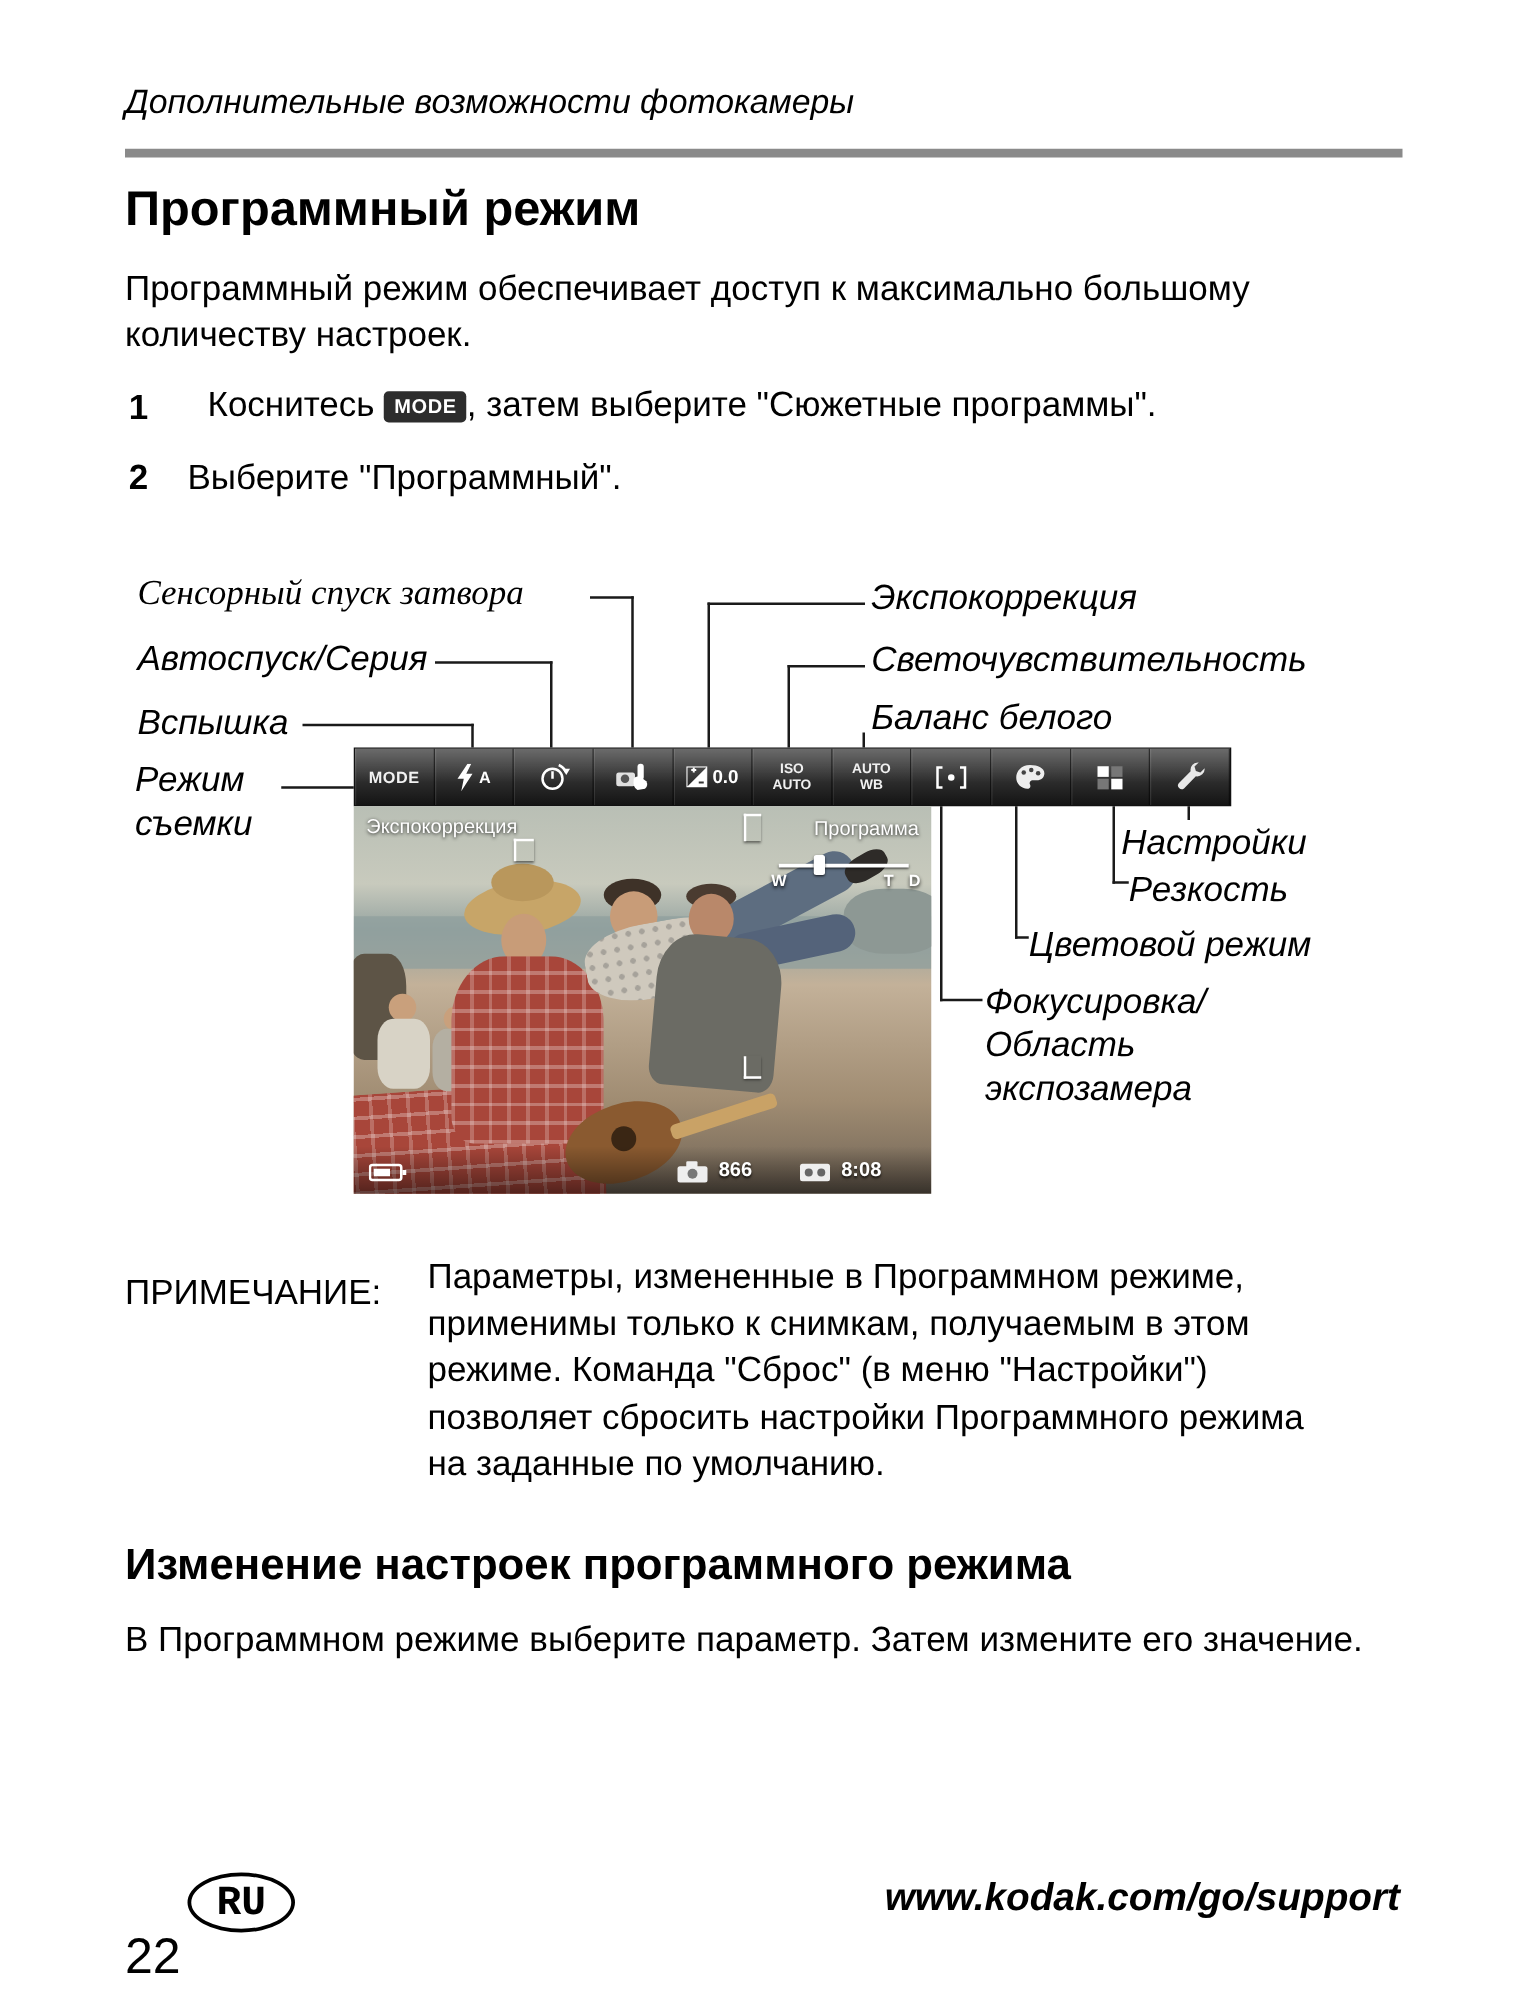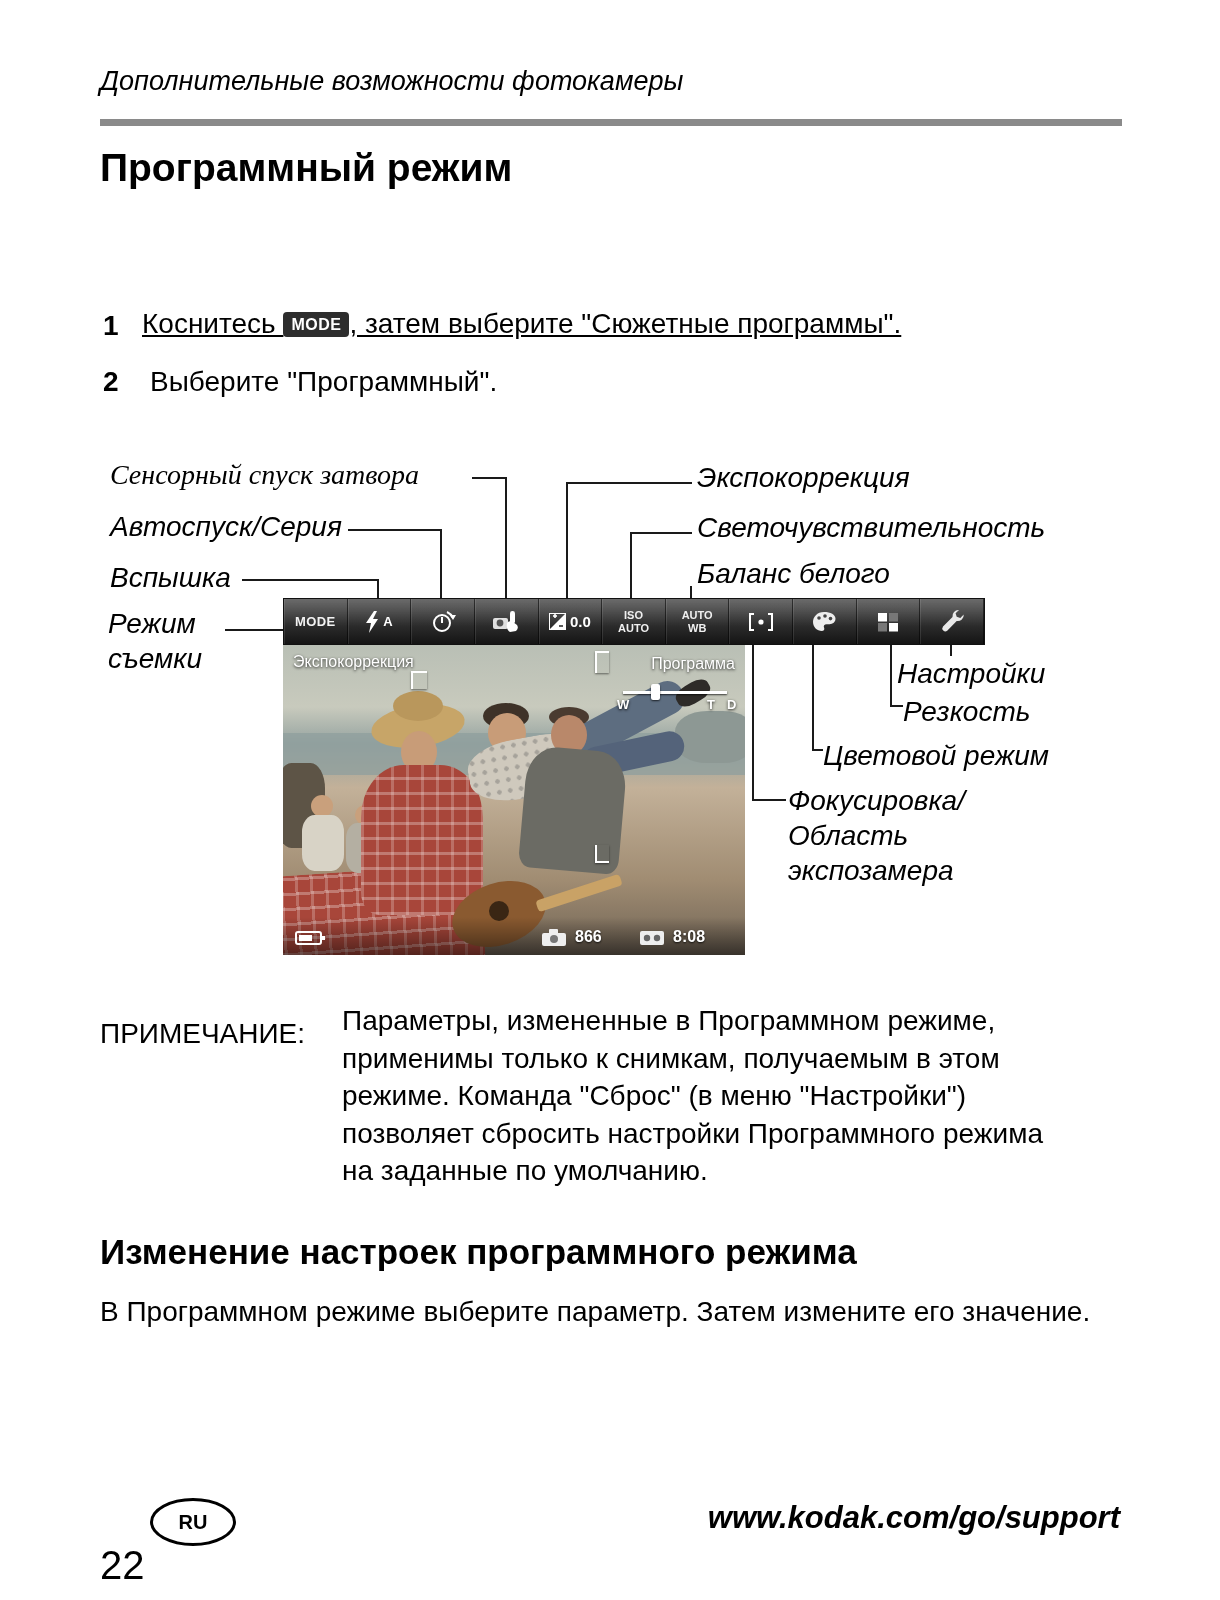--- a/index.html
+++ b/index.html
@@ -70,36 +70,37 @@
   .note-label { left:100px; top:1002px; font-size:28px;margin-top:16px; }
   .note-body { left:342px; top:1002px; width:728px; font-size:28px; line-height:1.34; }
   .h2 { left:100px; top:1232px; font-size:35px; font-weight:bold; }
   .body2 { left:100px; top:1296px; font-size:28px; width:1010px; }
 
   .page-num { left:100px; top:1505px; font-size:40px;margin-top:38px; }
   .ru-oval {
     left:150px; top:1498px; width:86px; height:48px;
     border:3.5px solid #000; border-radius:50%;
     display:flex; align-items:center; justify-content:center;
-    font-family:Liberation Sans, sans-serif; font-weight:bold; font-size:20px;
+    font-family:Liberation Mono, monospace; font-weight:bold; font-size:33px;
   }
   .support-url { right:100px; top:1500px; font-size:31px; font-weight:bold; font-style:italic; }
 </style>
 </head>
 <body>
 
 <div class="page">
 
   <div class="abs breadcrumb">Дополнительные возможности фотокамеры</div>
   <div class="abs rule"></div>
 
   <div class="abs h1">Программный режим</div>
+  <div class="abs intro">Программный режим обеспечивает доступ к максимально большому количеству настроек.</div>
 
   <div class="abs step-num" style="left:103px; top:310px;">1</div>
-  <div class="abs step-text" style="left:142px; top:308px;text-decoration:underline;">
+  <div class="abs step-text" style="left:166px; top:308px;">
     <span>Коснитесь </span><span class="badge-mode">MODE</span><span>, затем выберите "Сюжетные программы".</span>
   </div>
   <div class="abs step-num" style="left:103px; top:366px;">2</div>
   <div class="abs step-text" style="left:150px; top:366px;">Выберите "Программный".</div>
 
   <div class="abs callout" style="left:110px; top:457px;font-family:Liberation Serif, serif;">Сенсорный спуск затвора</div>
   <div class="abs callout" style="left:110px; top:509px;">Автоспуск/Серия</div>
   <div class="abs callout" style="left:110px; top:560px;">Вспышка</div>
   <div class="abs callout" style="left:108px; top:606px; width:135px;">Режим съемки</div>
 

